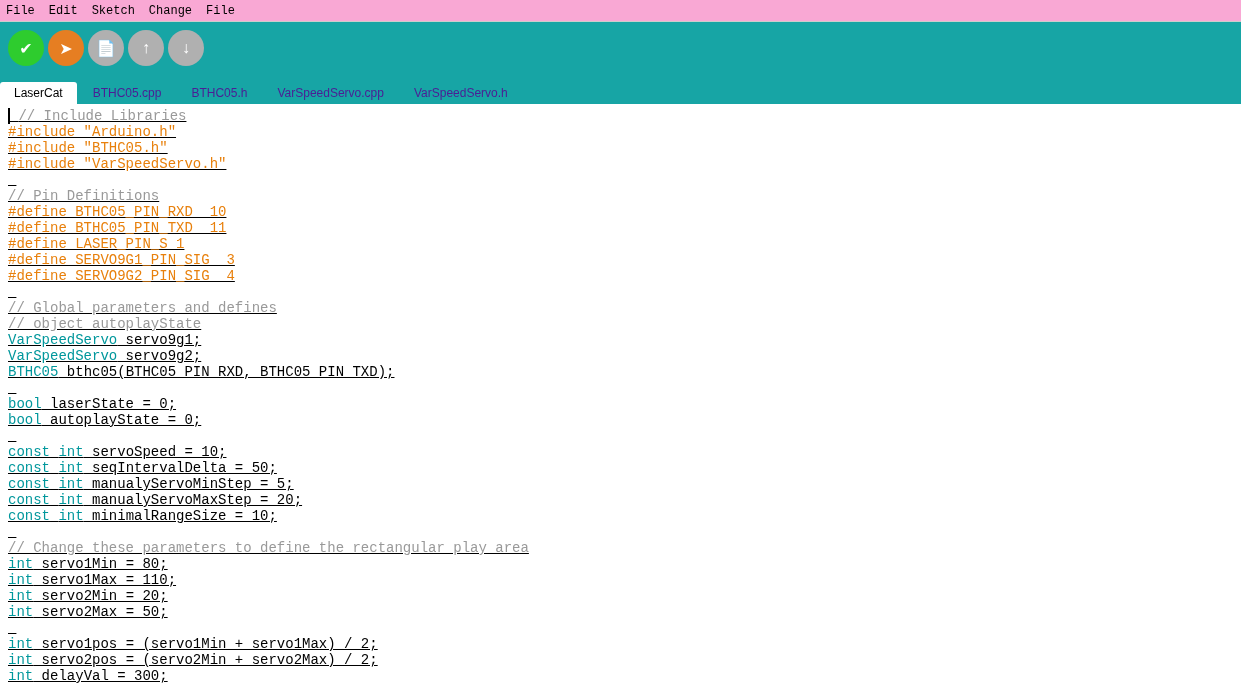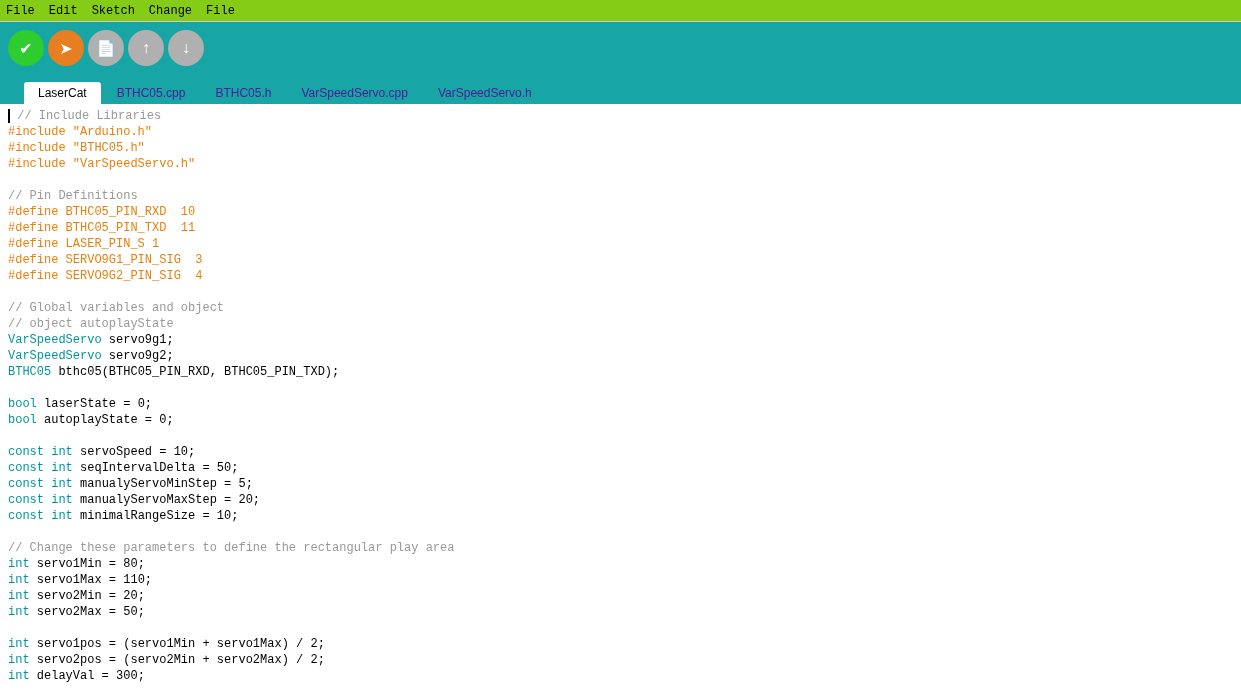--- a/index.html
+++ b/index.html
@@ -1,20 +1,20 @@
 <!DOCTYPE html>
 <html><head>
   <meta charset="utf-8">
   <style>
     * { margin: 0; padding: 0; box-sizing: border-box; }
     body { font-family: 'Courier New', Courier, monospace; background: #f5f5f5; width: 1241px; height: 698px; overflow: hidden; }
 
     
     #menubar {
-      background: #84cc16;
+      background: #f9a8d4;
       display: flex;
       align-items: center;
       padding: 2px 6px;
       border-bottom: 1px solid #ccc;
       height: 22px;
     }
     #menubar span {
       font-size: 12px;
       margin-right: 14px;
       cursor: pointer;
@@ -43,21 +43,21 @@
     }
     .toolbar-btn.green { background: #2ecc2e; color: white; }
     .toolbar-btn.orange { background: #e67e22; color: white; }
     .toolbar-btn.grey { background: #b0b0b0; color: white; }
 
     
     #tabs {
       background: #17a5a5;
       display: flex;
       align-items: flex-end;
-      padding-left: 24px;
+      padding-left: 0;
       height: 30px;
     }
     .tab {
       padding: 4px 14px;
       font-size: 12px;
       cursor: pointer;
       border-radius: 3px 3px 0 0;
       margin-right: 2px;
       color: #4c1d95;
       background: transparent;
@@ -74,23 +74,24 @@
       height: calc(698px - 22px - 52px - 30px);
       overflow-y: auto;
       overflow-x: auto;
       padding: 4px 0;
     }
     .code-line {
       display: flex;
       align-items: baseline;
       min-height: 16px;
       line-height: 16px;
-      font-size: 12px;
+      font-size: 14px;
       font-family: 'Courier New', Courier, monospace;
       white-space: pre;
+      text-decoration: underline;
     }
     .code-content {
       padding-left: 8px;
     }
 
     
     .c-comment { color: #999999; }
     .c-preprocessor { color: #e8800c; }
     .c-keyword { color: #00979c; }
   </style>
@@ -127,21 +128,21 @@
     <div class="code-line"><span class="code-content"><span class="c-preprocessor">#include "BTHC05.h"</span></span></div>
     <div class="code-line"><span class="code-content"><span class="c-preprocessor">#include "VarSpeedServo.h"</span></span></div>
     <div class="code-line"><span class="code-content">&nbsp;</span></div>
     <div class="code-line"><span class="code-content"><span class="c-comment">// Pin Definitions</span></span></div>
     <div class="code-line"><span class="code-content"><span class="c-preprocessor">#define BTHC05_PIN_RXD  10</span></span></div>
     <div class="code-line"><span class="code-content"><span class="c-preprocessor">#define BTHC05_PIN_TXD  11</span></span></div>
     <div class="code-line"><span class="code-content"><span class="c-preprocessor">#define LASER_PIN_S 1</span></span></div>
     <div class="code-line"><span class="code-content"><span class="c-preprocessor">#define SERVO9G1_PIN_SIG  3</span></span></div>
     <div class="code-line"><span class="code-content"><span class="c-preprocessor">#define SERVO9G2_PIN_SIG  4</span></span></div>
     <div class="code-line"><span class="code-content">&nbsp;</span></div>
-    <div class="code-line"><span class="code-content"><span class="c-comment">// Global variables and object</span></span></div>
+    <div class="code-line"><span class="code-content"><span class="c-comment">// Global parameters and defines</span></span></div>
     <div class="code-line"><span class="code-content"><span class="c-comment">// object autoplayState</span></span></div>
     <div class="code-line"><span class="code-content"><span class="c-keyword">VarSpeedServo</span> servo9g1;</span></div>
     <div class="code-line"><span class="code-content"><span class="c-keyword">VarSpeedServo</span> servo9g2;</span></div>
     <div class="code-line"><span class="code-content"><span class="c-keyword">BTHC05</span> bthc05(BTHC05_PIN_RXD, BTHC05_PIN_TXD);</span></div>
     <div class="code-line"><span class="code-content">&nbsp;</span></div>
     <div class="code-line"><span class="code-content"><span class="c-keyword">bool</span> laserState = 0;</span></div>
     <div class="code-line"><span class="code-content"><span class="c-keyword">bool</span> autoplayState = 0;</span></div>
     <div class="code-line"><span class="code-content">&nbsp;</span></div>
     <div class="code-line"><span class="code-content"><span class="c-keyword">const</span> <span class="c-keyword">int</span> servoSpeed = 10;</span></div>
     <div class="code-line"><span class="code-content"><span class="c-keyword">const</span> <span class="c-keyword">int</span> seqIntervalDelta = 50;</span></div>

